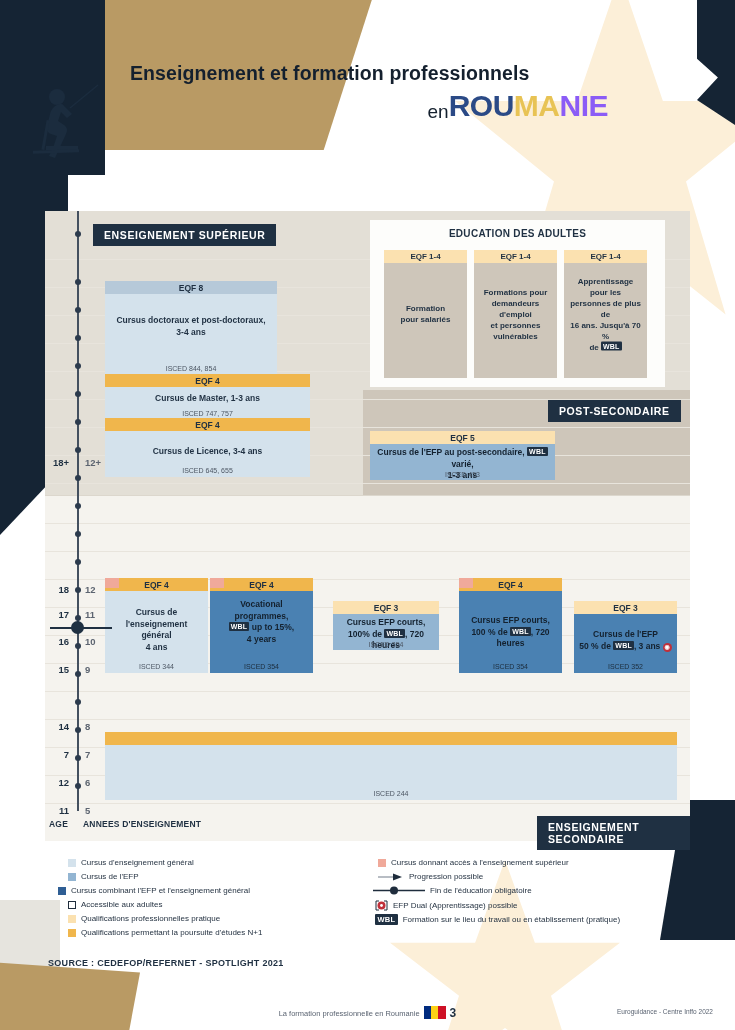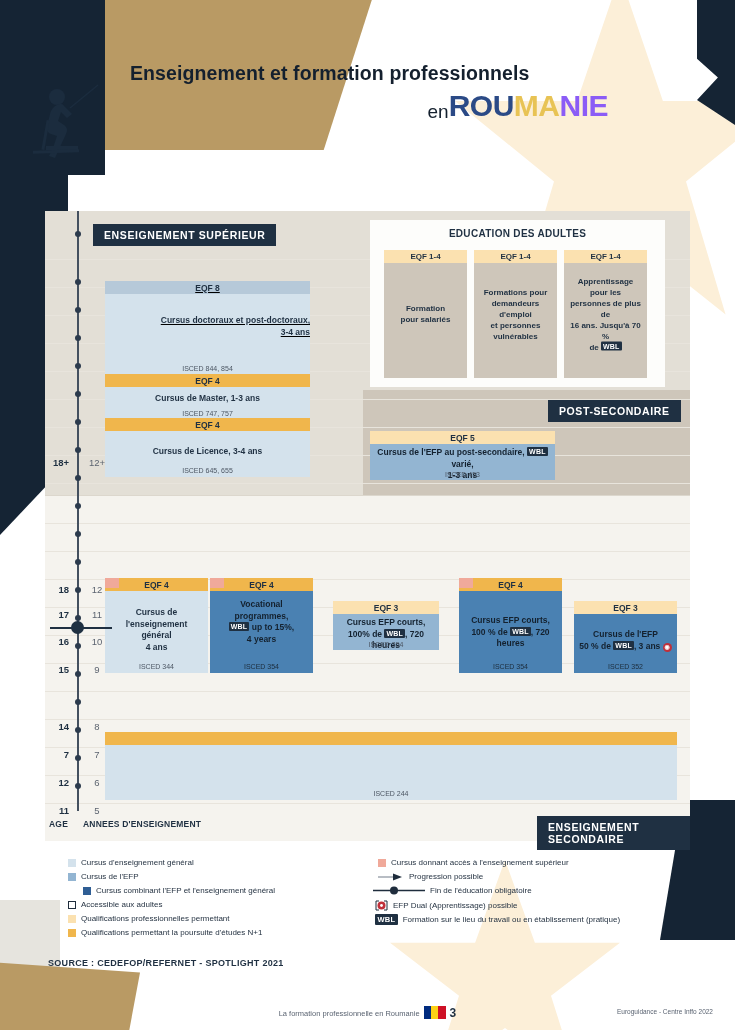--- a/index.html
+++ b/index.html
@@ -61,22 +61,22 @@
 
   
   #axis-line { position:absolute; left:32px; top:0; width:1.5px; height:600px; background:#44505f; z-index:6;}
   .axis-dot { position:absolute; left:29.5px; width:6px; height:6px; background:#2c3b4d;
       border-radius:50%; z-index:7; }
   #oblig-dot { position:absolute; left:26px; width:13px; height:13px; background:#1f3042;
       border-radius:50%; z-index:8;}
   #oblig-bar { position:absolute; left:5px; width:62px; height:1.8px; background:#1f3042; z-index:7;}
   .age-lbl { position:absolute; font-size:9.5px; font-weight:700; color:#1f3042; text-align:right;
       width:24px; z-index:7; }
-  .yr-lbl { position:absolute; font-size:9.5px; font-weight:400; color:#5c6470; width:24px;
-      text-align:center; z-index:7; left:40px; }
+  .yr-lbl { position:absolute; font-size:9.5px; font-weight:700; color:#5c6470; width:24px;
+      text-align:left; z-index:7; left:40px; }
   #axis-caption-age { position:absolute; left:4px; top:608px; font-size:8.5px; font-weight:700;
       color:#1f3042; z-index:7; letter-spacing:.2px;}
   #axis-caption-years { position:absolute; left:38px; top:608px; font-size:8.5px; font-weight:700;
       color:#1f3042; z-index:7; letter-spacing:.2px;}
 
   
   .tag { position:absolute; background:#1f3042; color:#fff; font-size:10.5px; font-weight:700;
      letter-spacing:.6px; padding:5px 11px 5px 11px; z-index:8; }
 
   
@@ -231,24 +231,24 @@
   <div class="yr-lbl" style="top:538px">7</div>
   <div class="age-lbl" style="top:566px">12</div>
   <div class="yr-lbl" style="top:566px">6</div>
   <div class="age-lbl" style="top:594px">11</div>
   <div class="yr-lbl" style="top:594px">5</div>
   <div id="axis-caption-age">AGE</div>
   <div id="axis-caption-years">ANNEES D'ENSEIGNEMENT</div>
 
   <div class="tag" style="left:48px; top:13px;">ENSEIGNEMENT SUPÉRIEUR</div>
 
-  <div class="box" style="left:60px; top:70px; width:205px; height:93px;text-decoration:underline;">
+  <div class="box" style="left:60px; top:70px; width:172px; height:93px;">
     <div class="eqf-hdr eqf-blue">EQF 8</div>
     <div class="body-lt" style="height:81px; position:relative;">
-      <div class="box-title" style="padding-top:21px;text-align:right;">
+      <div class="box-title" style="padding-top:21px;">
         <span>Cursus doctoraux et post-doctoraux,</span><br>
         <span>3-4 ans</span>
       </div>
       <div class="isced">ISCED 844, 854</div>
     </div>
   </div>
 
   <div class="box" style="left:60px; top:163px; width:205px; height:44px;">
     <div class="eqf-hdr eqf-gold">EQF 4</div>
     <div class="body-lt" style="height:32px; position:relative;">
@@ -345,31 +345,31 @@
 
 <div id="legend">
   <div class="leg-item" style="left:23px; top:3px;">
     <span class="sw lt"></span>
     <span>Cursus d'enseignement général</span>
   </div>
   <div class="leg-item" style="left:23px; top:17px;">
     <span class="sw md"></span>
     <span>Cursus de l'EFP</span>
   </div>
-  <div class="leg-item" style="left:38px; top:31px;justify-content:center;">
+  <div class="leg-item" style="left:13px; top:31px;justify-content:center;">
     <span class="sw dk"></span>
     <span>Cursus combinant l'EFP et l'enseignement général</span>
   </div>
   <div class="leg-item" style="left:23px; top:45px;">
     <span class="sw hollow"></span>
     <span>Accessible aux adultes</span>
   </div>
   <div class="leg-item" style="left:23px; top:59px;">
     <span class="sw cream"></span>
-    <span>Qualifications professionnelles permettant</span>
+    <span>Qualifications professionnelles pratique</span>
   </div>
   <div class="leg-item" style="left:23px; top:73px;justify-content:center;">
     <span class="sw gold"></span>
     <span>Qualifications permettant la poursuite d'études N+1</span>
   </div>
 
   <div class="leg-item" style="left:333px; top:3px;">
     <span class="sw pink"></span>
     <span>Cursus donnant accès à l'enseignement supérieur</span>
   </div>

